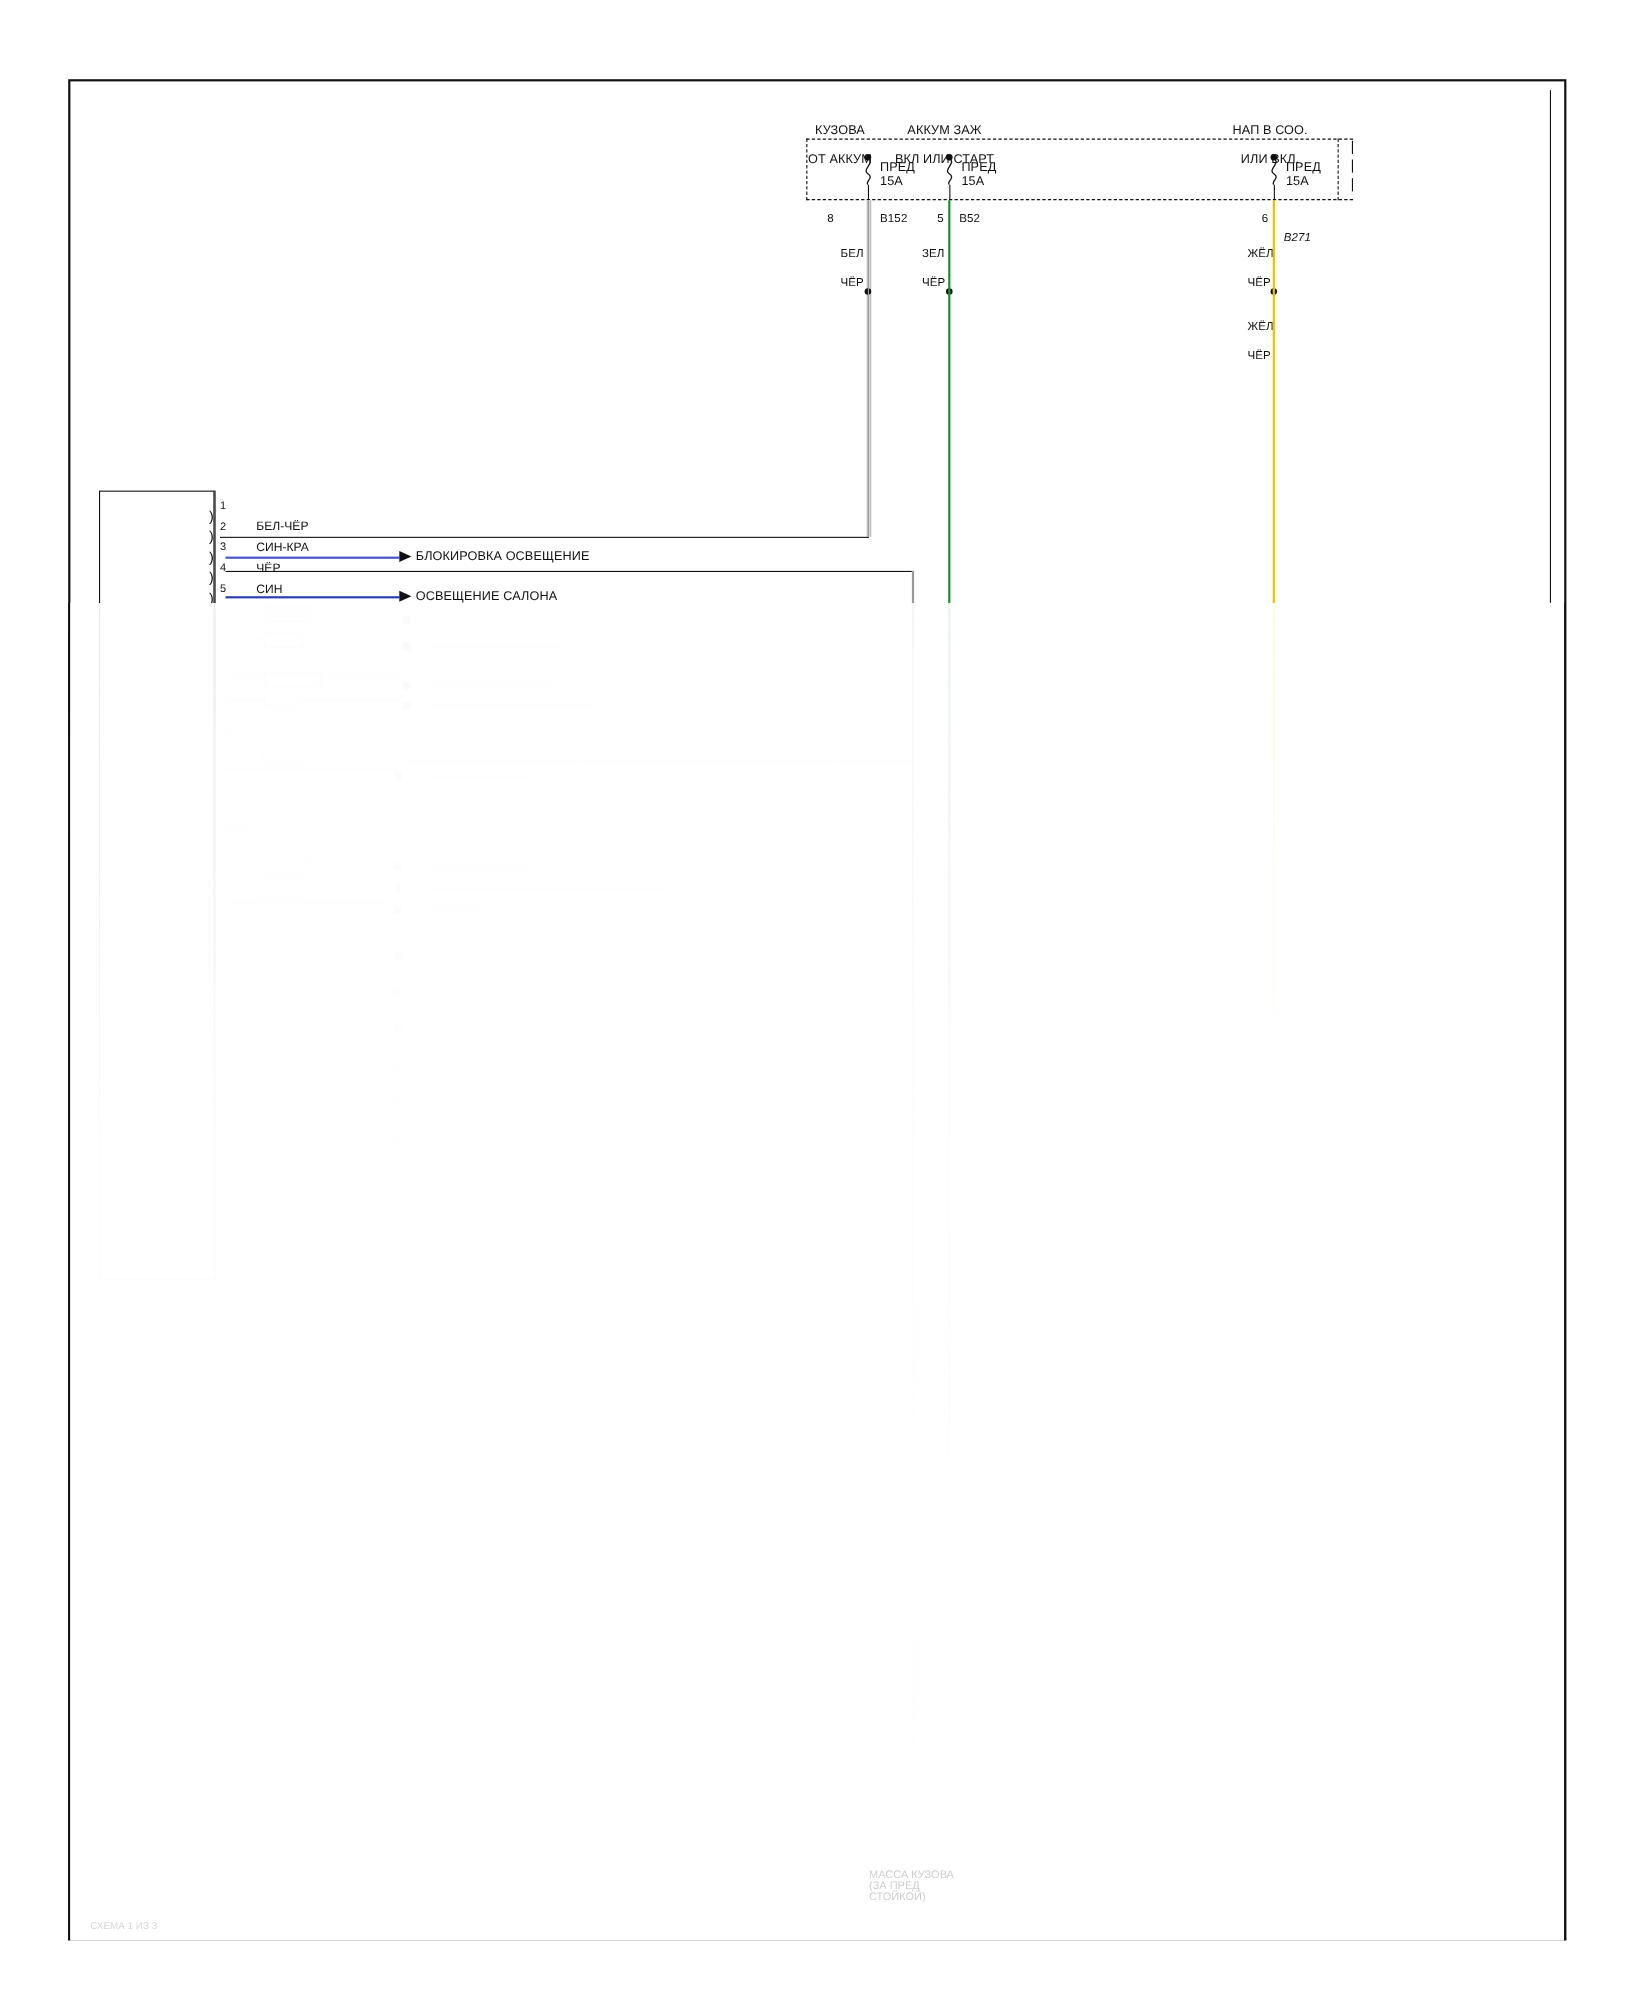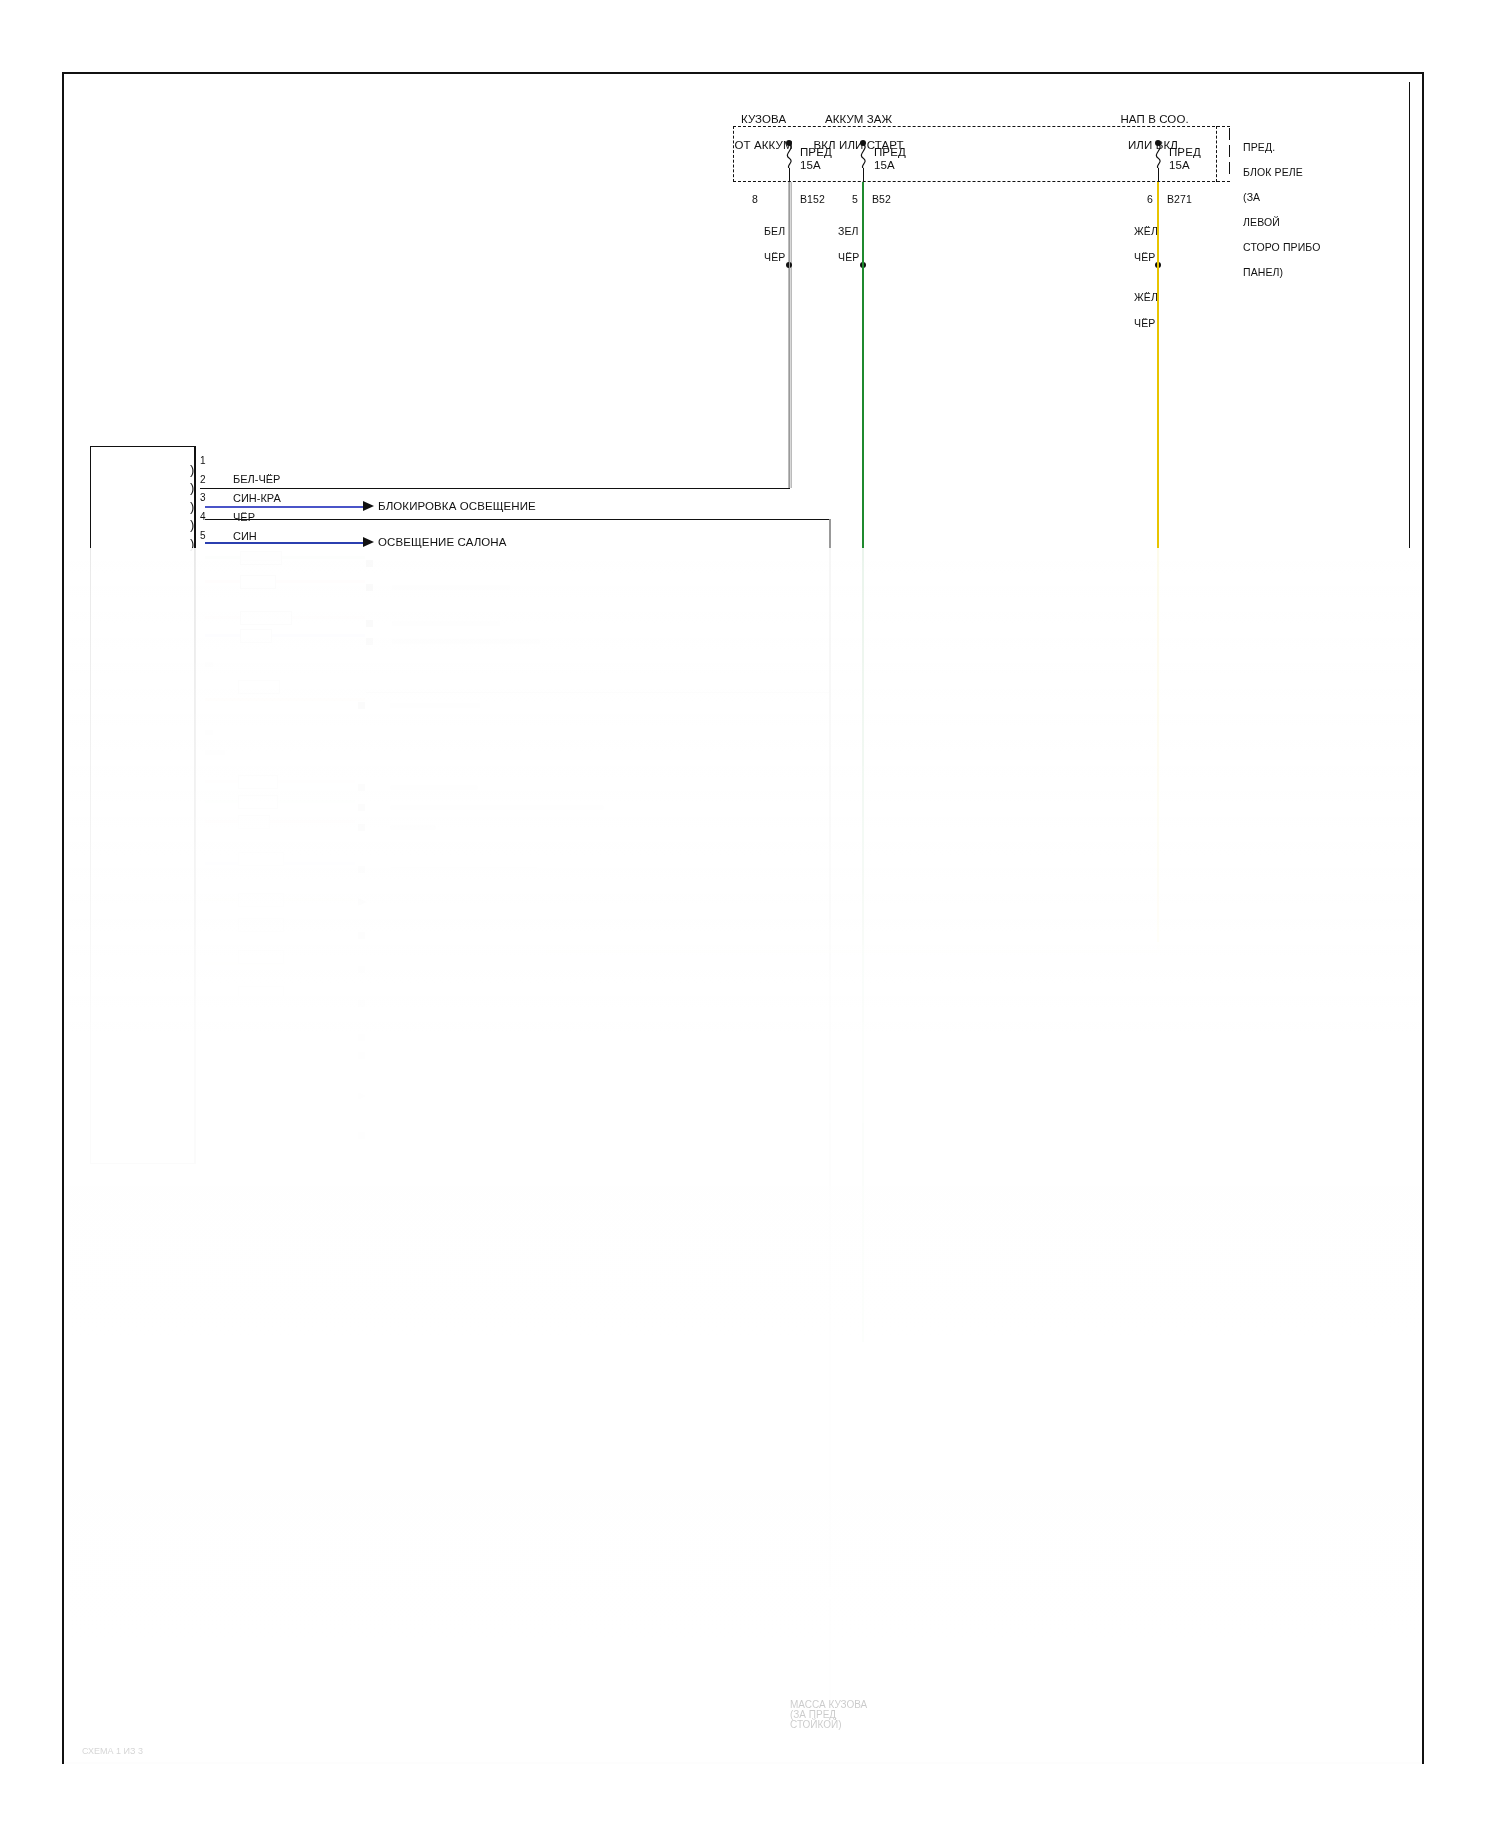--- a/index.html
+++ b/index.html
@@ -65,28 +65,20 @@
 
   <div class="dash-h" style="left:733px;top:181px;width:497px;"></div>
 
   <div class="dash-v" style="left:733px;top:126px;height:56px;"></div>
 
   <div class="dash-v" style="left:1216px;top:126px;height:56px;"></div>
   <div class="vline" style="left:1229px;top:128px;height:12px;"></div>
   <div class="vline" style="left:1229px;top:145px;height:12px;"></div>
   <div class="vline" style="left:1229px;top:162px;height:12px;"></div>
 
-  <div class="lbl sm" style="left:1231px;top:128px;line-height:12.5px;">
-    <span>ПРЕД.</span><br>
-    <span>БЛОК РЕЛЕ</span><br>
-    <span>(ЗА</span><br>
-    <span>ЛЕВОЙ</span><br>
-    <span>СТОРО ПРИБО</span><br>
-    <span>ПАНЕЛ)</span>
-  </div>
 
   <div class="dot" style="left:786px;top:140px;"></div>
   <svg class="fuse" style="left:783px;top:144px;width:14px;height:24px;" viewBox="0 0 14 24">
     <path d="M6 0 C 13 4, 0 10, 6 14 C 12 18, 3 21, 6 24" stroke="#111" fill="none" stroke-width="1.2"></path>
   </svg>
   <div class="lbl" style="left:800px;top:146px;">ПРЕД</div>
   <div class="lbl" style="left:800px;top:159px;">15А</div>
   <div class="vline" style="left:789px;top:168px;height:14px;"></div>
   <div class="lbl sm" style="left:752px;top:193px;">8</div>
   <div class="lbl sm" style="left:800px;top:193px;">B152</div>
@@ -117,21 +109,21 @@
   <div class="wire" style="left:862px;top:182px;height:1160px;background:#1f8a2e;"></div>
 
   <div class="dot" style="left:1155px;top:140px;"></div>
   <svg class="fuse" style="left:1152px;top:144px;width:14px;height:24px;" viewBox="0 0 14 24">
     <path d="M6 0 C 13 4, 0 10, 6 14 C 12 18, 3 21, 6 24" stroke="#111" fill="none" stroke-width="1.2"></path>
   </svg>
   <div class="lbl" style="left:1169px;top:146px;">ПРЕД</div>
   <div class="lbl" style="left:1169px;top:159px;">15А</div>
   <div class="vline" style="left:1158px;top:168px;height:14px;"></div>
   <div class="lbl sm" style="left:1147px;top:193px;">6</div>
-  <div class="lbl sm" style="left:1167px;top:193px;">B271</div>
+  <div class="lbl sm" style="left:1167px;top:210px;font-style:italic;">B271</div>
   <div class="lbl sm" style="left:1122px;top:212px;line-height:13px;">
     <span>ЖЁЛ</span><br>
     <span>ЧЁР</span>
   </div>
   <div class="dot" style="left:1155px;top:262px;"></div>
   <div class="lbl sm" style="left:1122px;top:278px;line-height:13px;">
     <span>ЖЁЛ</span><br>
     <span>ЧЁР</span>
   </div>
   <div class="wire" style="left:1157px;top:182px;height:760px;background:#e8c400;"></div>

